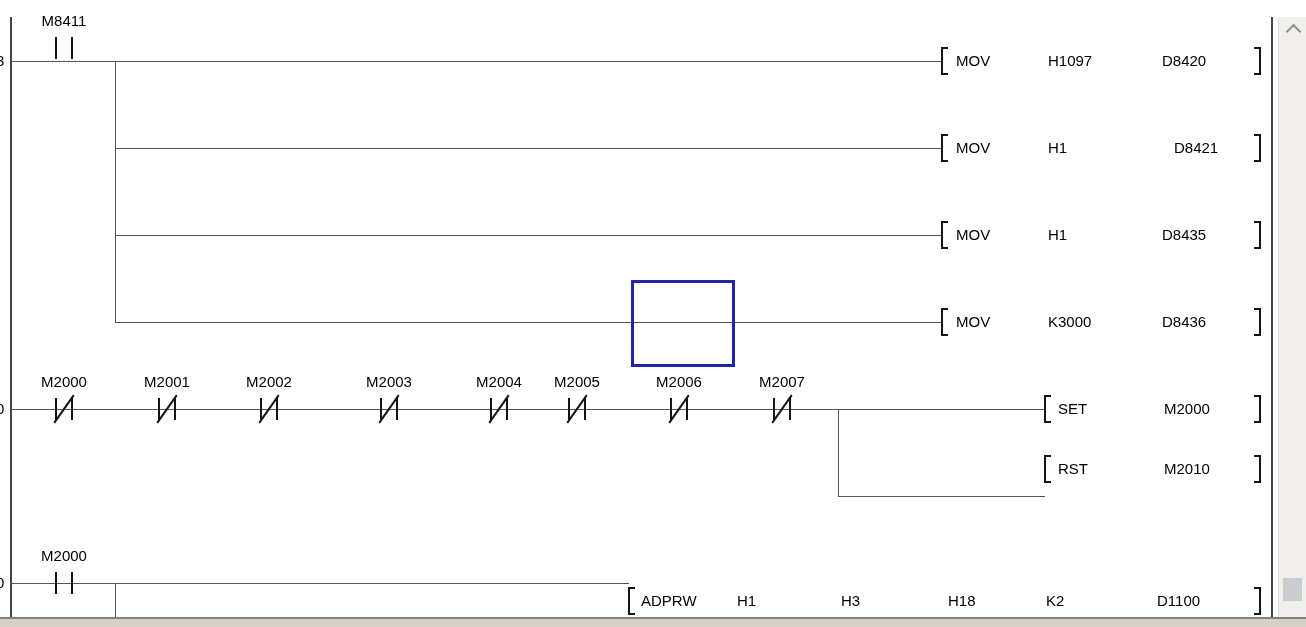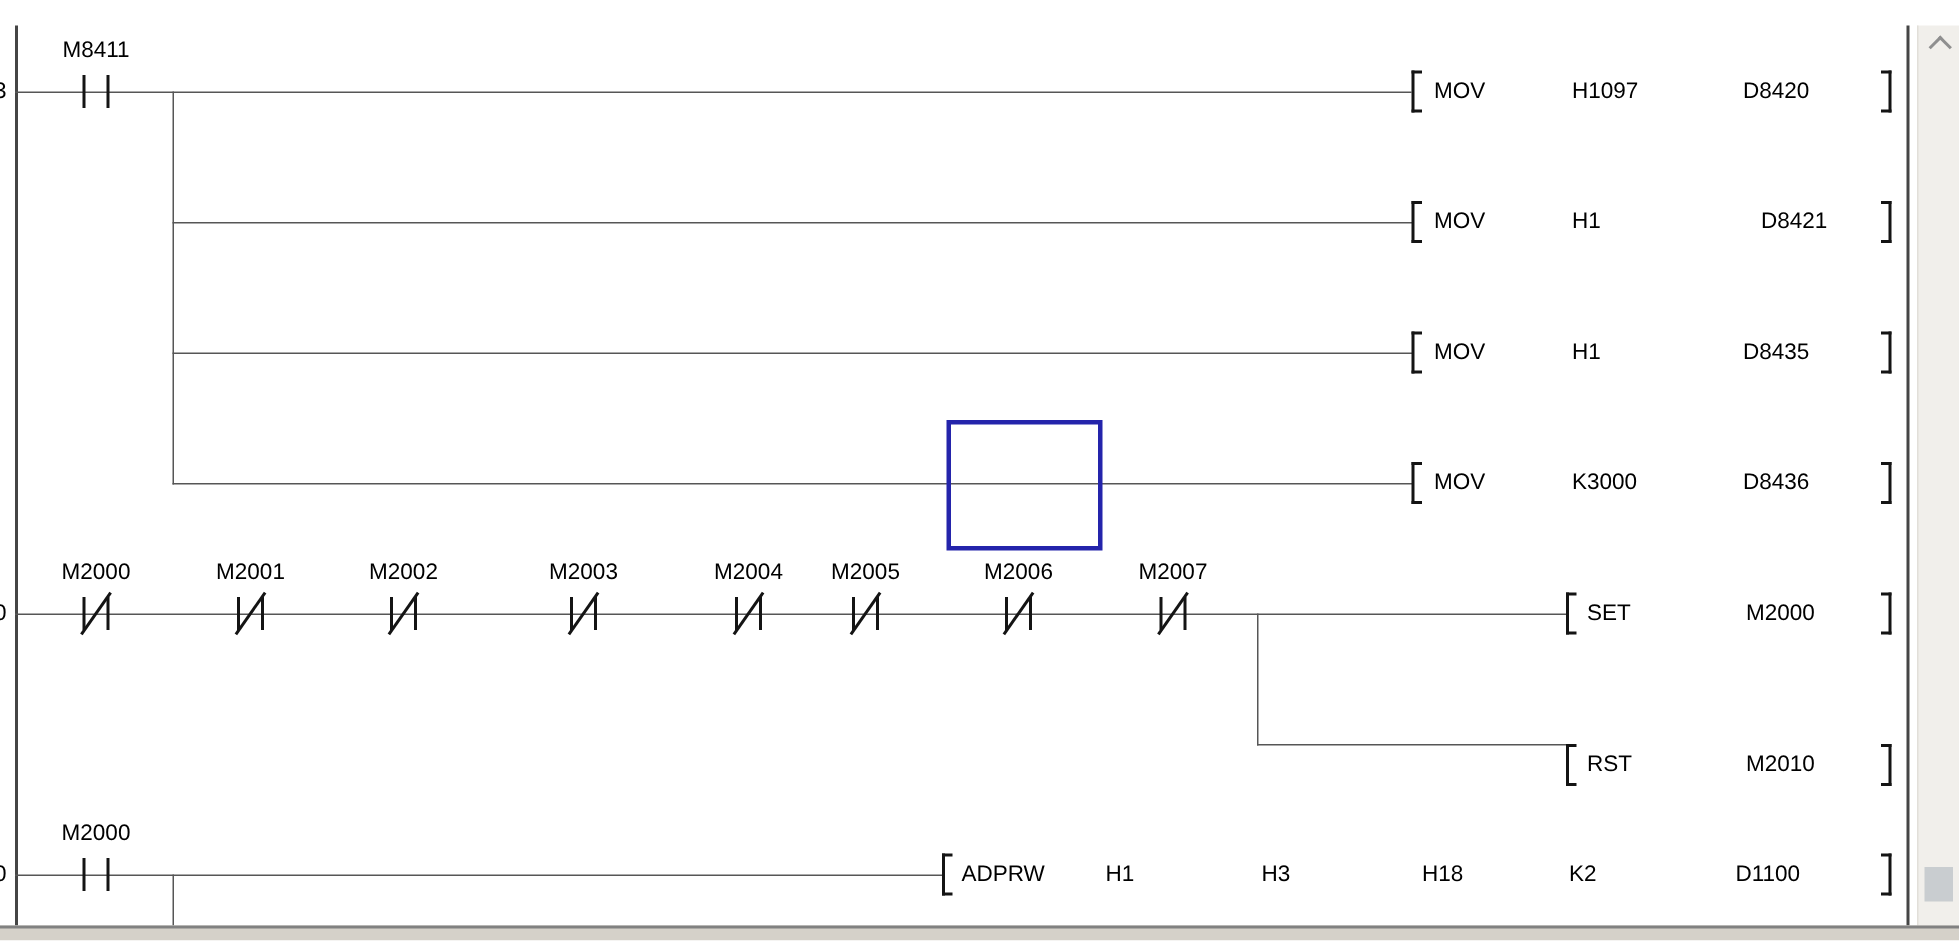--- a/index.html
+++ b/index.html
@@ -82,21 +82,21 @@
   <div class="wire" style="left:10px;top:409px;width:1035px;height:1px"></div>
   <div class="wire" style="left:838px;top:409px;width:1px;height:88px"></div>
   <div class="wire" style="left:838px;top:496px;width:207px;height:1px"></div>
   <div class="wire" style="left:10px;top:583px;width:619px;height:1px"></div>
   <div class="wire" style="left:115px;top:583px;width:1px;height:34px"></div>
 
   <span class="stepnum" style="top:53px">3</span>
   <span class="stepnum" style="top:401px">0</span>
   <span class="stepnum" style="top:575px">0</span>
 
-  <div class="contact" style="left:42px;top:25px">
+  <div class="contact" style="left:42px;top:12px">
     <span class="clabel">M8411</span>
     <span class="bar b1"></span>
     <span class="bar b2"></span>
   </div>
 
   <div class="contact" style="left:42px;top:373px">
     <span class="clabel">M2000</span>
     <span class="bar b1"></span>
     <span class="bar b2"></span>
     <span class="slash"></span>
@@ -182,28 +182,28 @@
     <span class="br-close" style="left:313px"></span>
   </div>
 
   <div class="instr" style="left:1044px;top:395px;width:217px">
     <span class="br-open"></span>
     <span class="optxt" style="left:14px">SET</span>
     <span class="optxt" style="left:120px">M2000</span>
     <span class="br-close" style="left:210px"></span>
   </div>
 
-  <div class="instr" style="left:1044px;top:496px;width:198px">
+  <div class="instr" style="left:1044px;top:455px;width:198px">
     <span class="br-open"></span>
     <span class="optxt" style="left:14px">RST</span>
     <span class="optxt" style="left:120px">M2010</span>
     <span class="br-close" style="left:210px"></span>
   </div>
 
-  <div class="instr" style="left:628px;top:569px;width:587px">
+  <div class="instr" style="left:628px;top:587px;width:587px">
     <span class="br-open"></span>
     <span class="optxt" style="left:13px">ADPRW</span>
     <span class="optxt" style="left:109px">H1</span>
     <span class="optxt" style="left:213px">H3</span>
     <span class="optxt" style="left:320px">H18</span>
     <span class="optxt" style="left:418px">K2</span>
     <span class="optxt" style="left:529px">D1100</span>
     <span class="br-close" style="left:626px"></span>
   </div>
 

